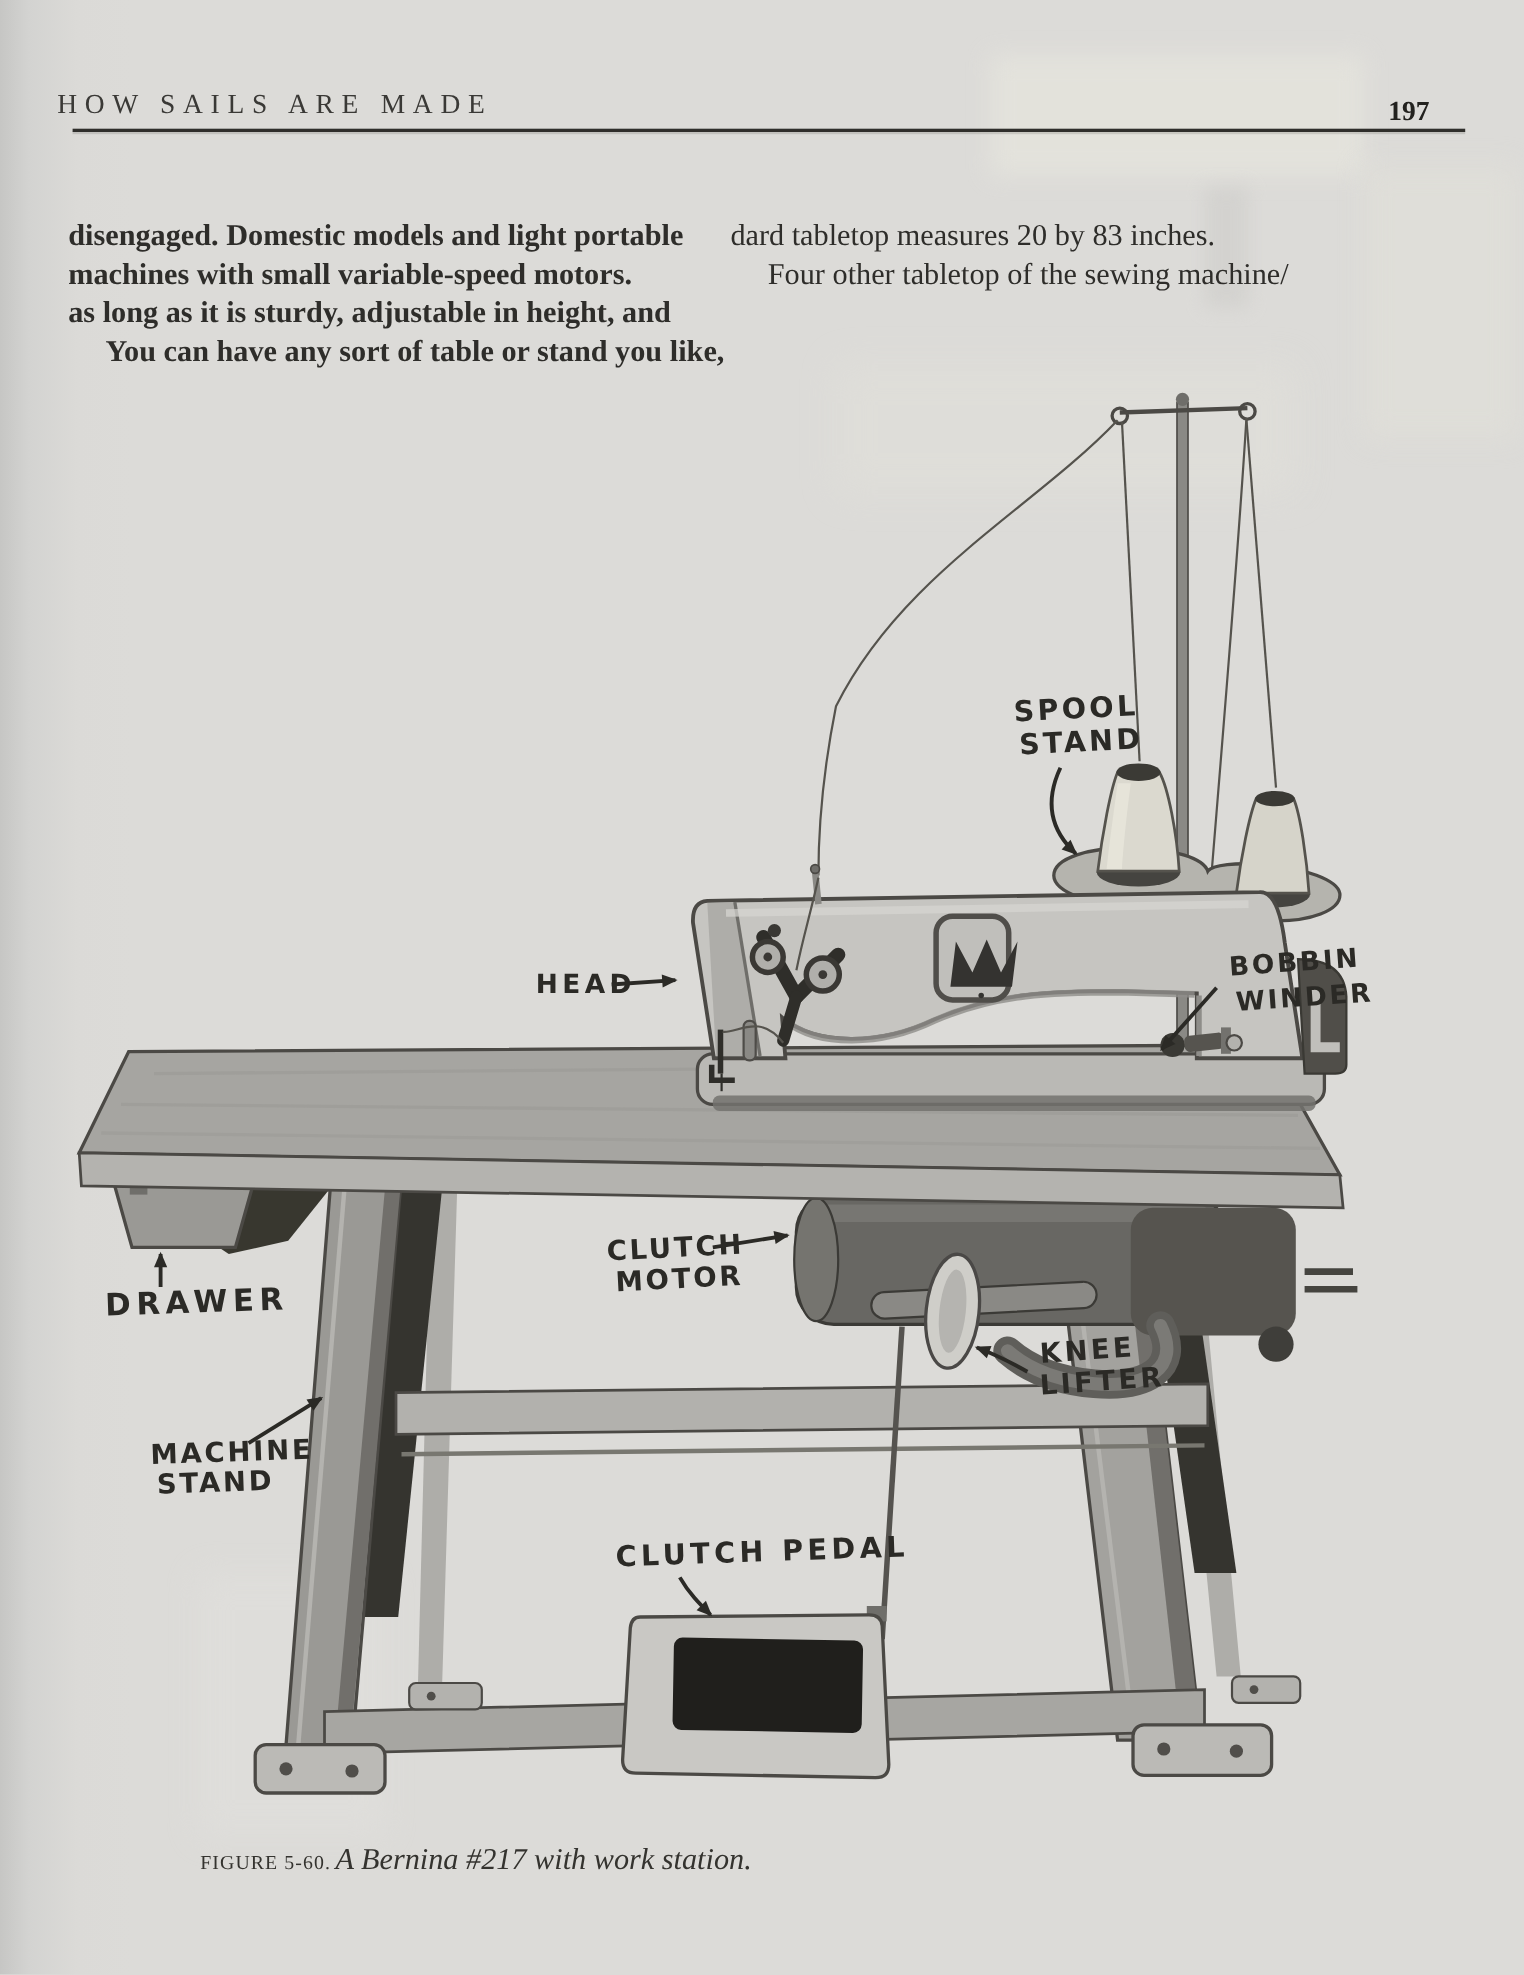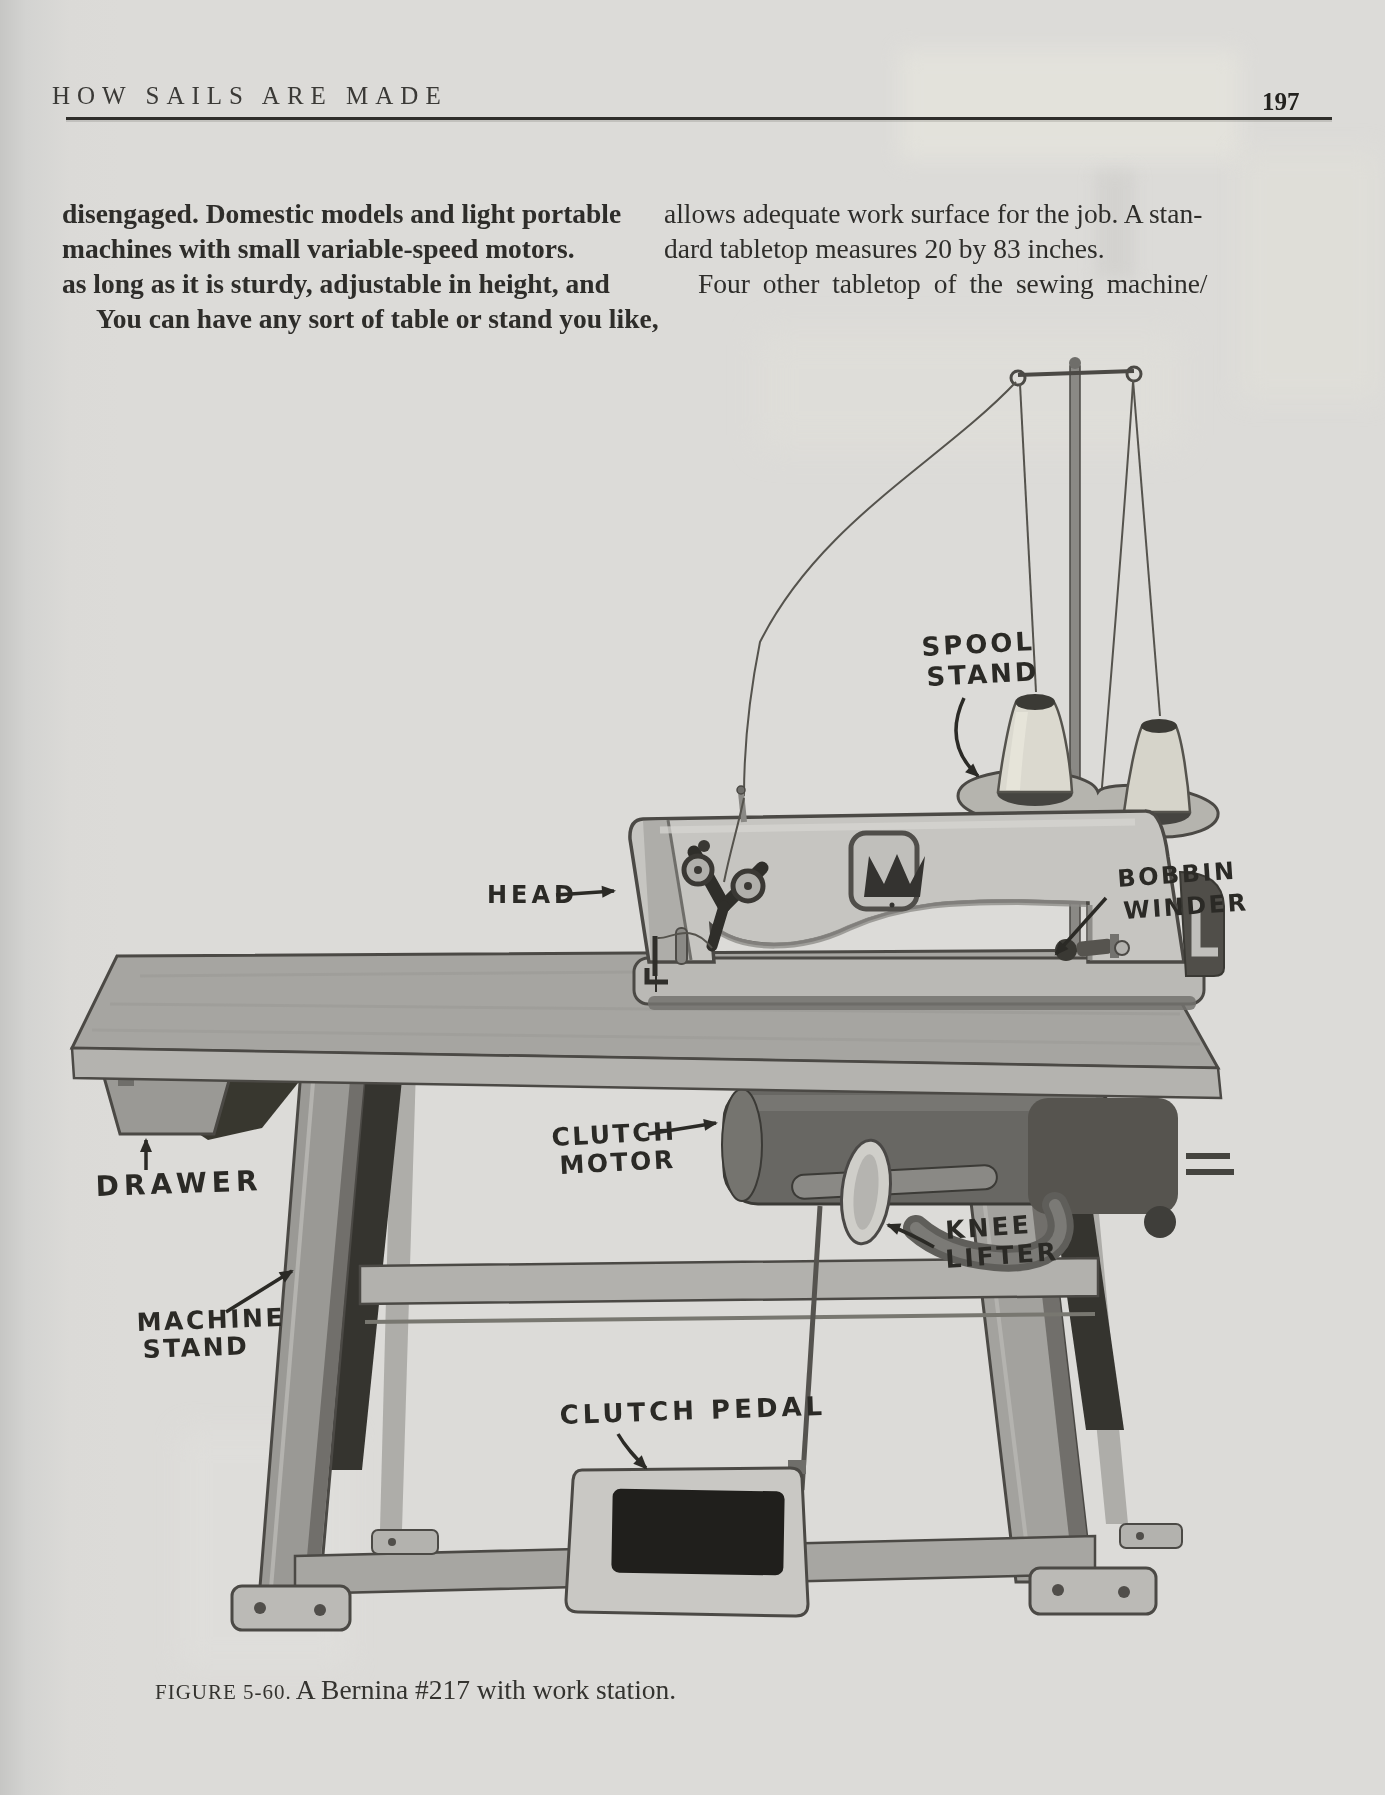--- a/index.html
+++ b/index.html
@@ -29,22 +29,22 @@
   .col{position:absolute;top:196px;font-size:27.5px;line-height:35px;color:#2e2d2a;}
   .col-left{left:62px;width:578px;font-weight:bold;}
   .col-right{left:664px;width:582px;}
   .line{white-space:nowrap;}
   .line.indent{padding-left:34px;}
   .col-right .line:nth-child(3){word-spacing:6px;}
   svg.figure{position:absolute;left:0;top:0;}
   .hand{font-family:"DejaVu Sans",sans-serif;font-weight:bold;fill:#2b2a26;}
   .arrow{stroke:#2b2a26;stroke-width:3.5;fill:none;marker-end:url(#ah);}
   .caption{position:absolute;left:155px;top:1674px;color:#34332f;white-space:nowrap;}
-  .cap-prefix{font-size:21px;letter-spacing:1px;}
-  .cap-italic{font-size:27.5px;margin-top:12px;}
+  .cap-prefix{font-size:18px;letter-spacing:1px;margin-left:27px;}
+  .cap-italic{font-size:27.5px;font-style:italic;margin-top:12px;}
 </style>
 </head>
 <body>
 
 <div class="page">
 
   <div class="artifact" style="left:900px;top:50px;width:340px;height:110px;background:#e9e8df;opacity:.55;filter:blur(10px);"></div>
   <div class="artifact" style="left:1240px;top:150px;width:140px;height:250px;background:#e2e1d9;opacity:.5;filter:blur(12px);"></div>
   <div class="artifact" style="left:1095px;top:170px;width:40px;height:110px;background:#cfcecb;opacity:.65;filter:blur(8px);"></div>
   <div class="artifact" style="left:180px;top:1430px;width:170px;height:240px;background:#e3e2df;opacity:.4;filter:blur(14px);"></div>
@@ -54,21 +54,20 @@
   <div class="page-number">197</div>
   <div class="rule"></div>
 
   <div class="col col-left">
     <div class="line">disengaged. Domestic models and light portable</div>
     <div class="line">machines with small variable-speed motors.</div>
     <div class="line">as long as it is sturdy, adjustable in height, and</div>
     <div class="line indent">You can have any sort of table or stand you like,</div>
   </div>
   <div class="col col-right">
-    <div class="line">allows adequate work surface for the job. A stan-</div>
     <div class="line">dard tabletop measures 20 by 83 inches.</div>
     <div class="line indent">Four other tabletop of the sewing machine/</div>
   </div>
 
   <svg class="figure" width="1385" height="1795" viewBox="0 0 1385 1795">
     <defs>
       <marker id="ah" markerWidth="18" markerHeight="16" refX="14" refY="8" orient="auto" markerUnits="userSpaceOnUse">
         <path d="M2,2 L16,8 L2,14 Z" fill="#2b2a26"></path>
       </marker>
     </defs>

